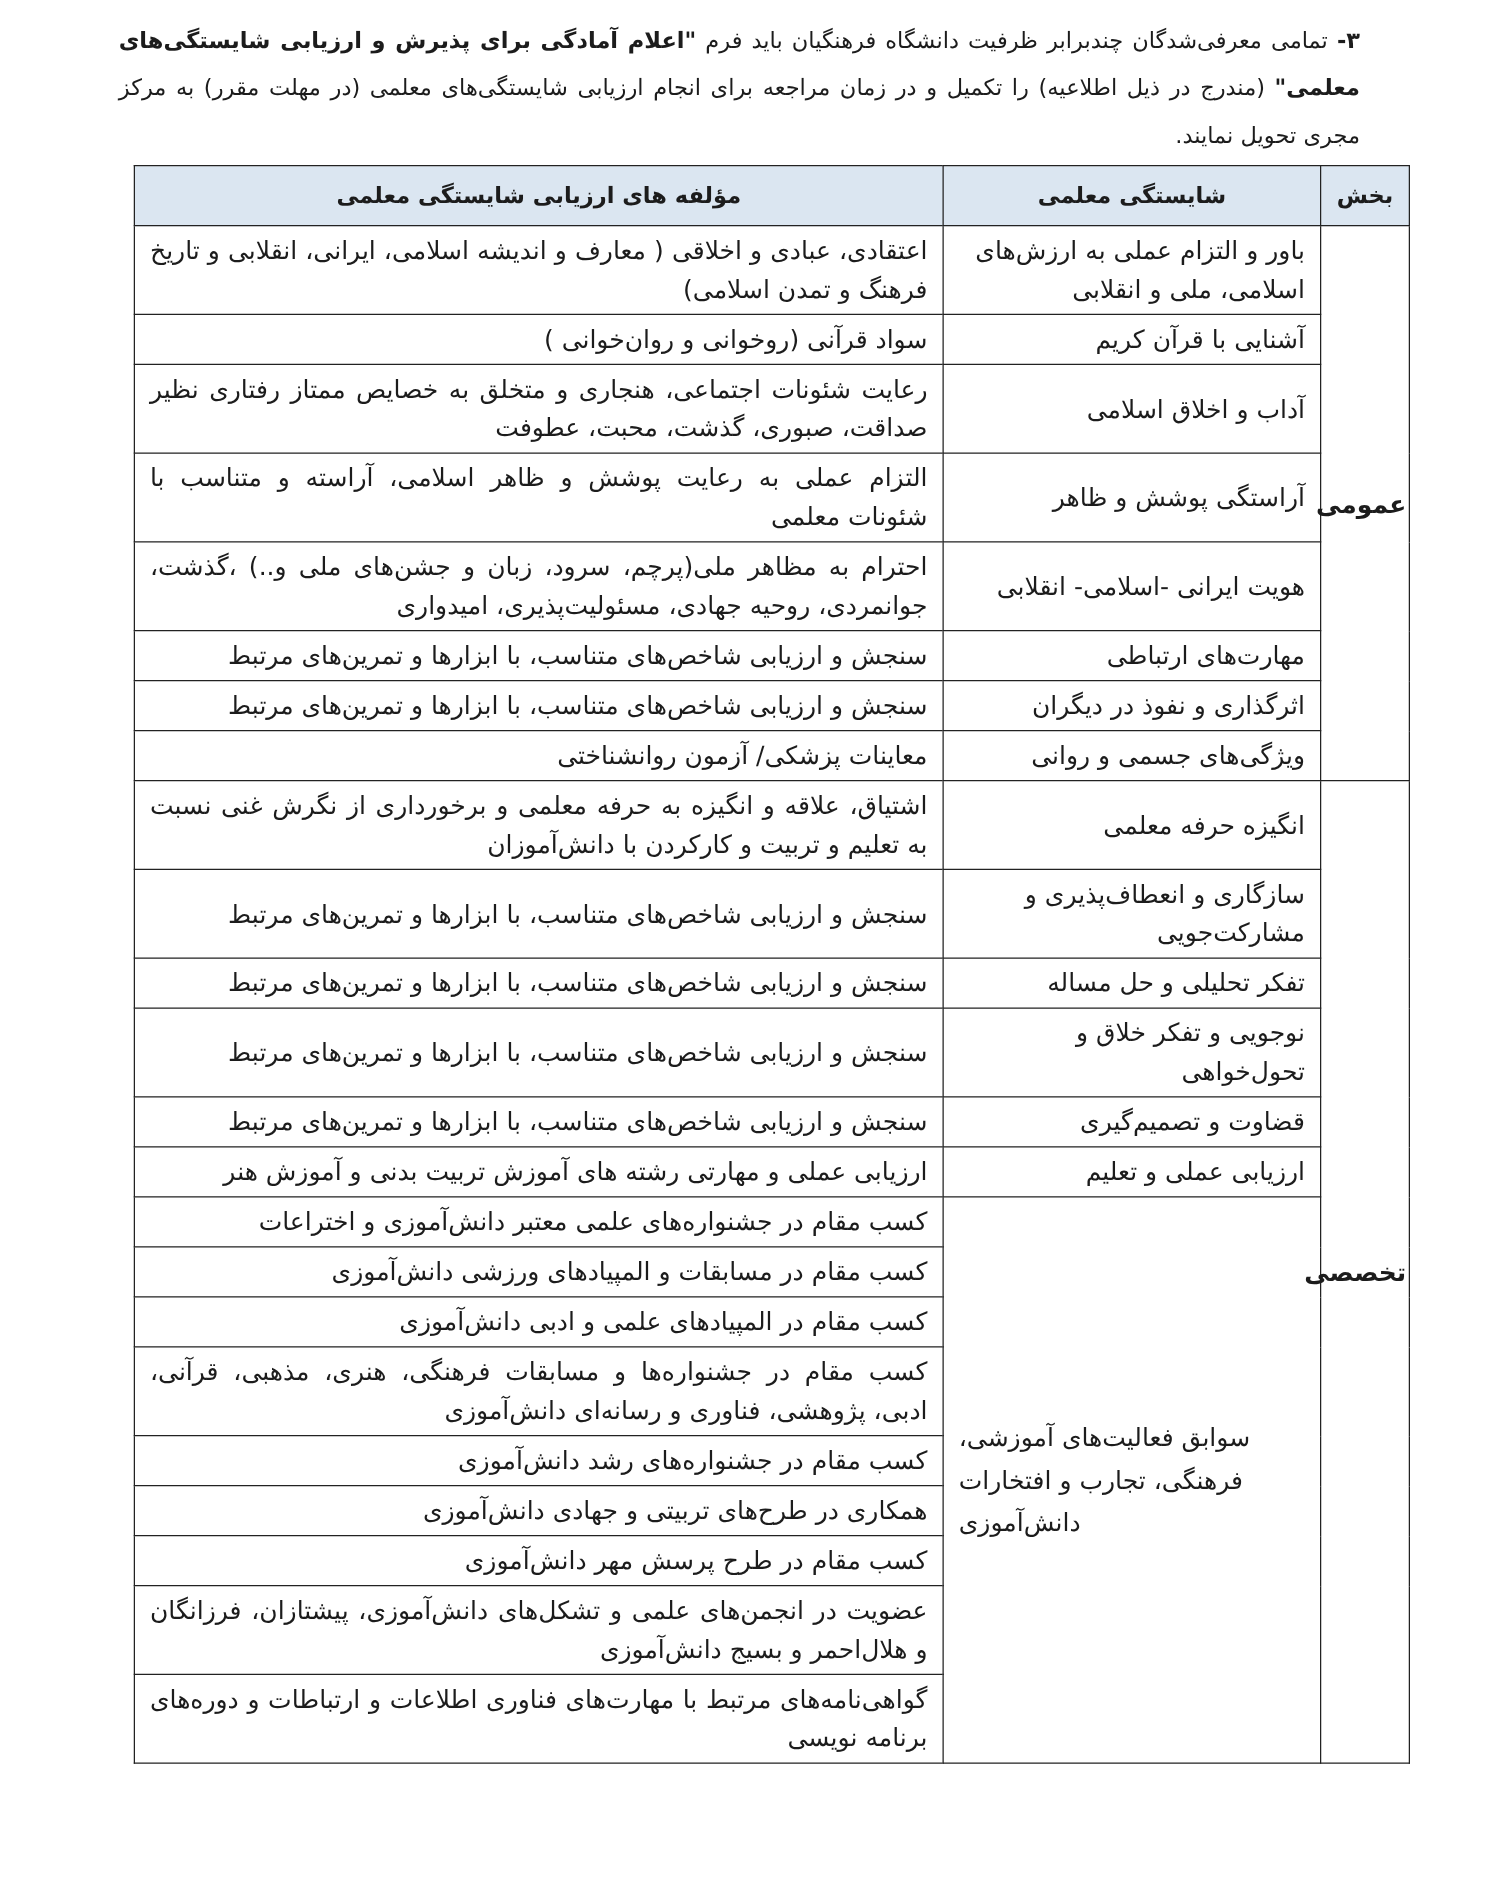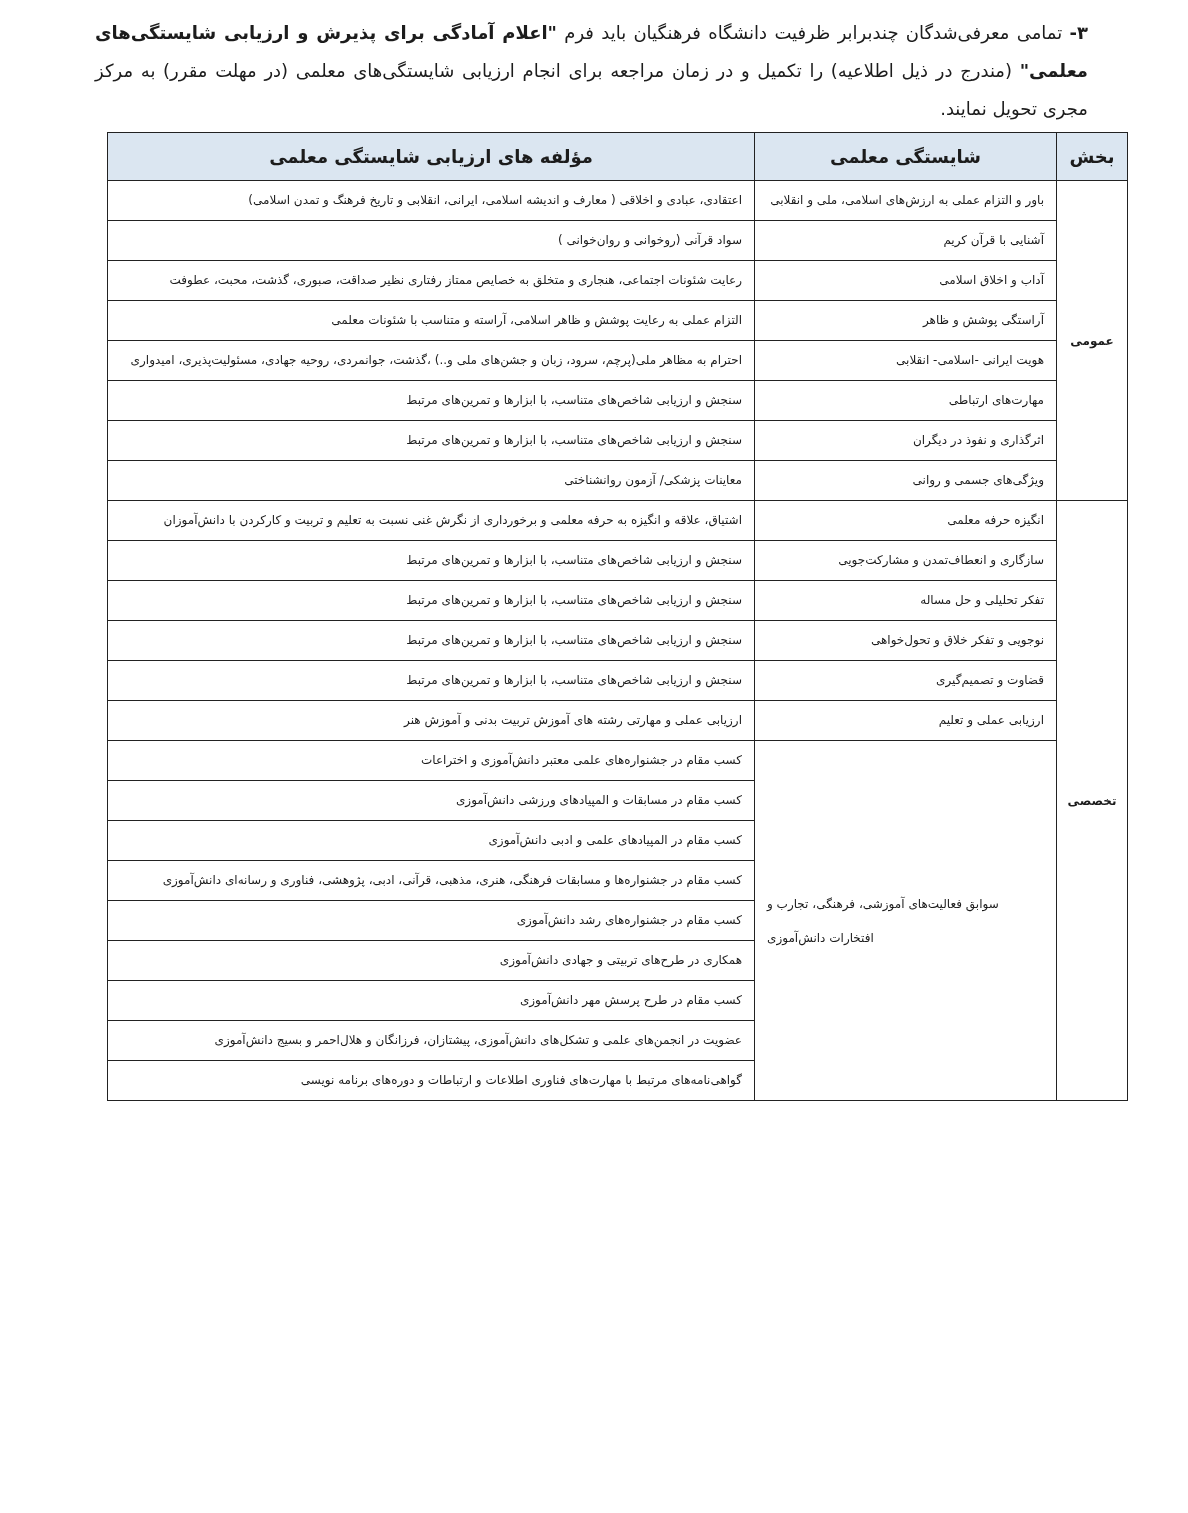--- a/index.html
+++ b/index.html
@@ -37,21 +37,21 @@
   }
   table.competency-table {
     border-collapse: collapse;
     width: 1020px;
     margin-right: 60px;
     table-layout: fixed;
   }
   table.competency-table th,
   table.competency-table td {
     border: 1.6px solid #222;
-    font-size: 12px;
+    font-size: 20px;
     color: #1c1c1c;
     vertical-align: middle;
   }
   table.competency-table th {
     background: #dbe6f1;
     font-weight: bold;
     font-size: 18px;
     padding: 13px 8px;
     text-align: center;
   }
@@ -148,21 +148,21 @@
       <tr>
         <td class="comp-cell">ویژگی‌های جسمی و روانی</td>
         <td class="mol-cell">معاینات پزشکی/ آزمون روانشناختی</td>
       </tr>
       <tr>
         <td class="section-cell" rowspan="15">تخصصی</td>
         <td class="comp-cell">انگیزه حرفه معلمی</td>
         <td class="mol-cell">اشتیاق، علاقه و انگیزه به حرفه معلمی و برخورداری از نگرش غنی نسبت به تعلیم و تربیت و کارکردن با دانش‌آموزان</td>
       </tr>
       <tr>
-        <td class="comp-cell">سازگاری و انعطاف‌تمدن و مشارکت‌جویی</td>
+        <td class="comp-cell">سازگاری و انعطاف‌پذیری و مشارکت‌جویی</td>
         <td class="mol-cell">سنجش و ارزیابی شاخص‌های متناسب، با ابزارها و تمرین‌های مرتبط</td>
       </tr>
       <tr>
         <td class="comp-cell">تفکر تحلیلی و حل مساله</td>
         <td class="mol-cell">سنجش و ارزیابی شاخص‌های متناسب، با ابزارها و تمرین‌های مرتبط</td>
       </tr>
       <tr>
         <td class="comp-cell">نوجویی و تفکر خلاق و تحول‌خواهی</td>
         <td class="mol-cell">سنجش و ارزیابی شاخص‌های متناسب، با ابزارها و تمرین‌های مرتبط</td>
       </tr>

